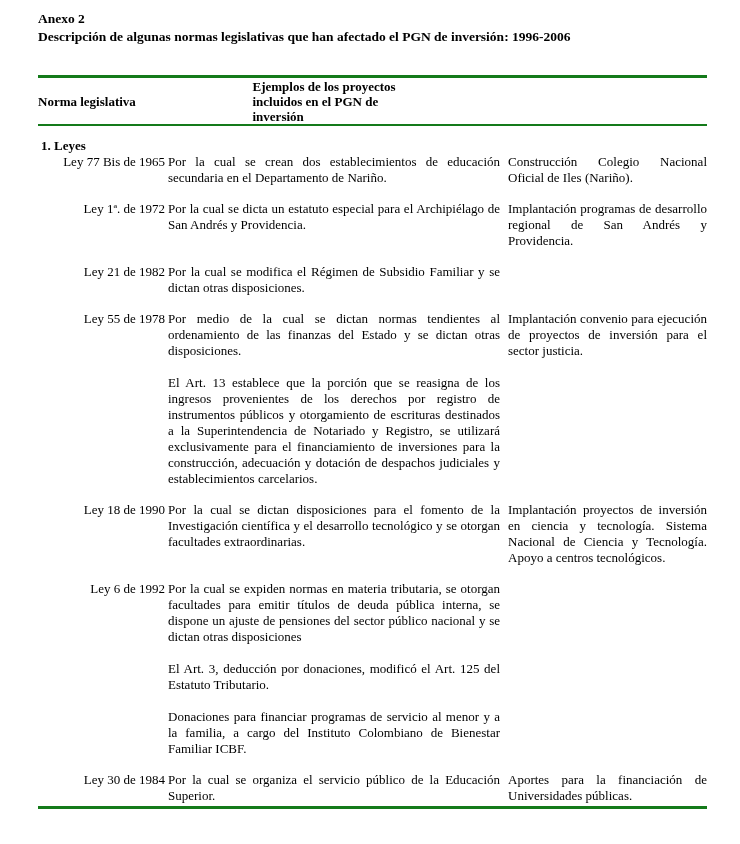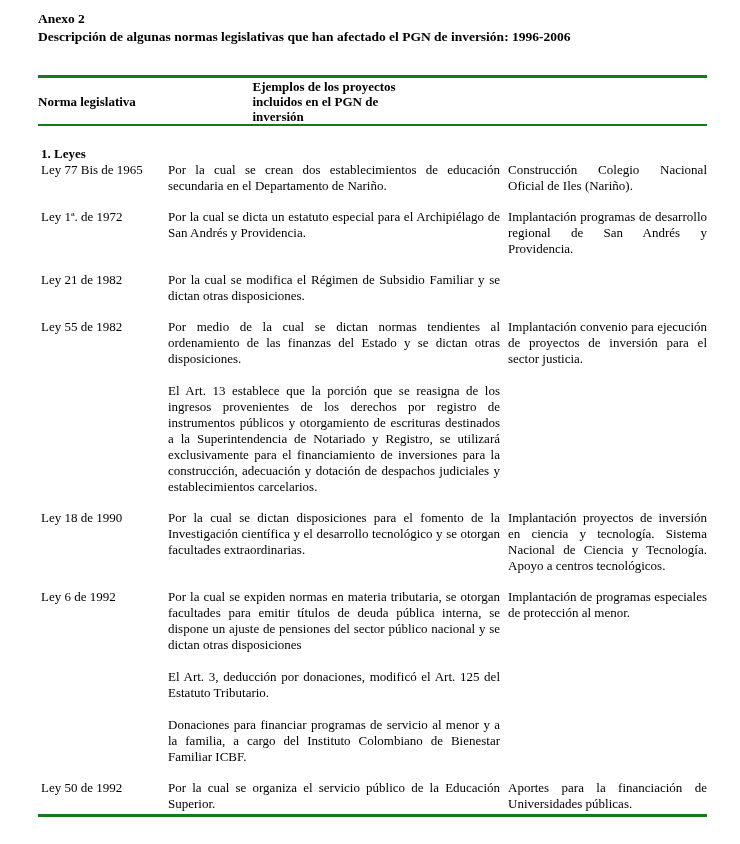--- a/index.html
+++ b/index.html
@@ -26,34 +26,34 @@
 
   .thead {
     display:grid;
     grid-template-columns:127px 343px 199px;
     align-items:center;
     height:46px;
   }
   .th { font-weight:bold; font-size:13px; line-height:15px; text-align:left; }
   .th-ejemplos { max-width:168px; margin:0 auto; }
 
-  .tbody { padding-top:20px; }
+  .tbody { padding-top:12px; }
   .section-label { font-weight:bold; line-height:16px; padding-left:3px; }
 
   .trow {
     display:grid;
     grid-template-columns:127px 343px 199px;
     margin-bottom:15px;
   }
   .trow:last-child { margin-bottom:2px; }
 
   .cell { line-height:16px; }
   .cell p { margin:0 0 16px 0; }
   .cell p:last-child { margin-bottom:0; }
-  .cell-norma { padding-left:3px; }
+  .cell-norma { padding-left:3px;text-align:right; }
   .cell-desc  { padding:0 8px 0 3px; text-align:justify; }
   .cell-ej    { text-align:justify; }
 </style>
 </head>
 <body>
 
 <div class="page">
 
   <div class="title-block">
     <div class="title">Anexo 2</div>
@@ -99,21 +99,21 @@
         <div class="trow">
           <div class="cell cell-norma">
             <p>Ley 21 de 1982</p>
           </div>
           <div class="cell cell-desc">
             <p>Por la cual se modifica el Régimen de Subsidio Familiar y se dictan otras disposiciones.</p>
           </div>
         </div>
         <div class="trow">
           <div class="cell cell-norma">
-            <p>Ley 55 de 1982</p>
+            <p>Ley 55 de 1978</p>
           </div>
           <div class="cell cell-desc">
             <p>Por medio de la cual se dictan normas tendientes al ordenamiento de las finanzas del Estado y se dictan otras disposiciones.</p>
             <p>El Art. 13 establece que la porción que se reasigna de los ingresos provenientes de los derechos por registro de instrumentos públicos y otorgamiento de escrituras destinados a la Superintendencia de Notariado y Registro, se utilizará exclusivamente para el financiamiento de inversiones para la construcción, adecuación y dotación de despachos judiciales y establecimientos carcelarios.</p>
           </div>
           <div class="cell cell-ej">
             <p>Implantación convenio para ejecución de proyectos de inversión para el sector justicia.</p>
           </div>
         </div>
         <div class="trow">
@@ -129,27 +129,24 @@
         </div>
         <div class="trow">
           <div class="cell cell-norma">
             <p>Ley 6 de 1992</p>
           </div>
           <div class="cell cell-desc">
             <p>Por la cual se expiden normas en materia tributaria, se otorgan facultades para emitir títulos de deuda pública interna, se dispone un ajuste de pensiones del sector público nacional y se dictan otras disposiciones</p>
             <p>El Art. 3, deducción por donaciones, modificó el Art. 125 del Estatuto Tributario.</p>
             <p>Donaciones para financiar programas de servicio al menor y a la familia, a cargo del Instituto Colombiano de Bienestar Familiar ICBF.</p>
           </div>
-          <div class="cell cell-ej">
-            <p>Implantación de programas especiales de protección al menor.</p>
-          </div>
         </div>
         <div class="trow">
           <div class="cell cell-norma">
-            <p>Ley 50 de 1992</p>
+            <p>Ley 30 de 1984</p>
           </div>
           <div class="cell cell-desc">
             <p>Por la cual se organiza el servicio público de la Educación Superior.</p>
           </div>
           <div class="cell cell-ej">
             <p>Aportes para la financiación de Universidades públicas.</p>
           </div>
         </div>
       </div>
 

